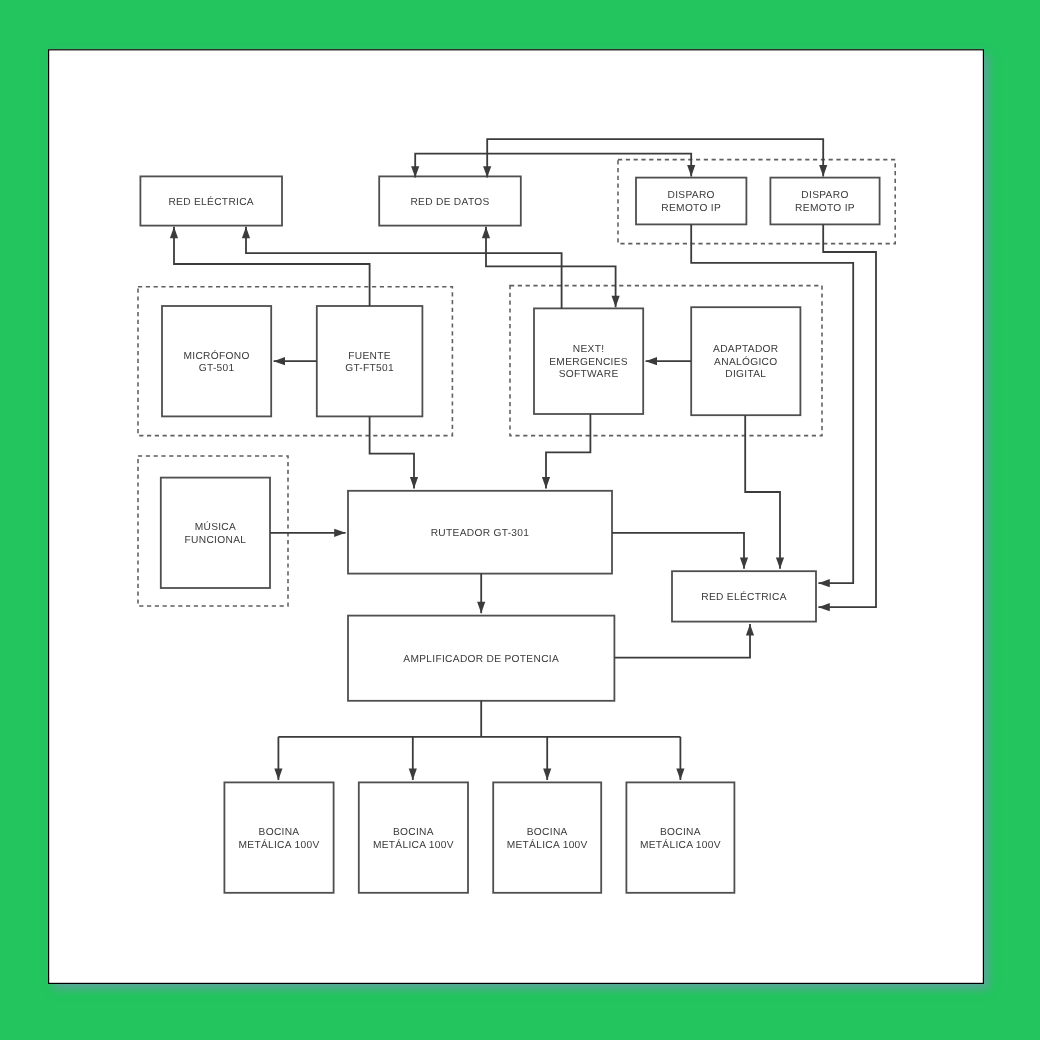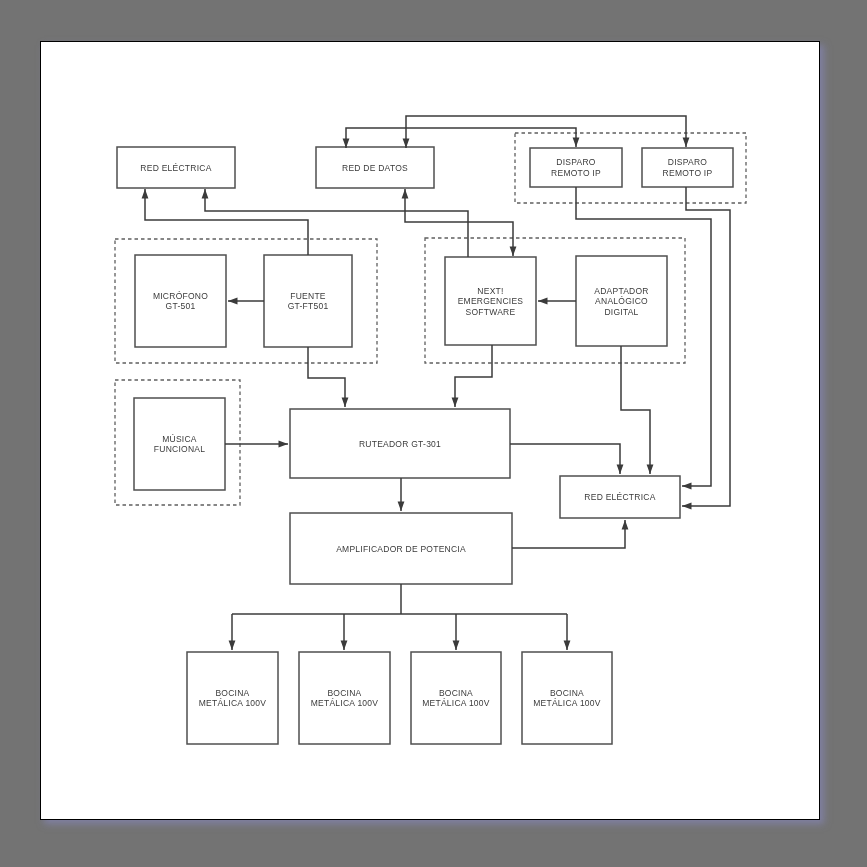--- a/index.html
+++ b/index.html
@@ -1,16 +1,16 @@
 <!DOCTYPE html>
 <html><head>
 <meta charset="utf-8">
 <style>
   html,body{margin:0;padding:0;background:#ffffff;}
-  .stage{position:relative;width:867px;height:867px;background:#737373;overflow:hidden;
+  .stage{position:relative;width:867px;height:867px;background:#22c55e;overflow:hidden;
          font-family:"Liberation Sans", sans-serif;}
   .page-frame{position:absolute;left:40px;top:41px;width:778px;height:777px;
               border:1.5px solid #000000;background:#ffffff;
               box-shadow:4px 4px 7px rgba(138,138,200,0.55);}
   svg{position:absolute;left:0;top:0;}
   text{font-family:"Liberation Sans", sans-serif;font-size:8.5px;letter-spacing:0.25px;}
 </style>
 </head>
 <body>
 

